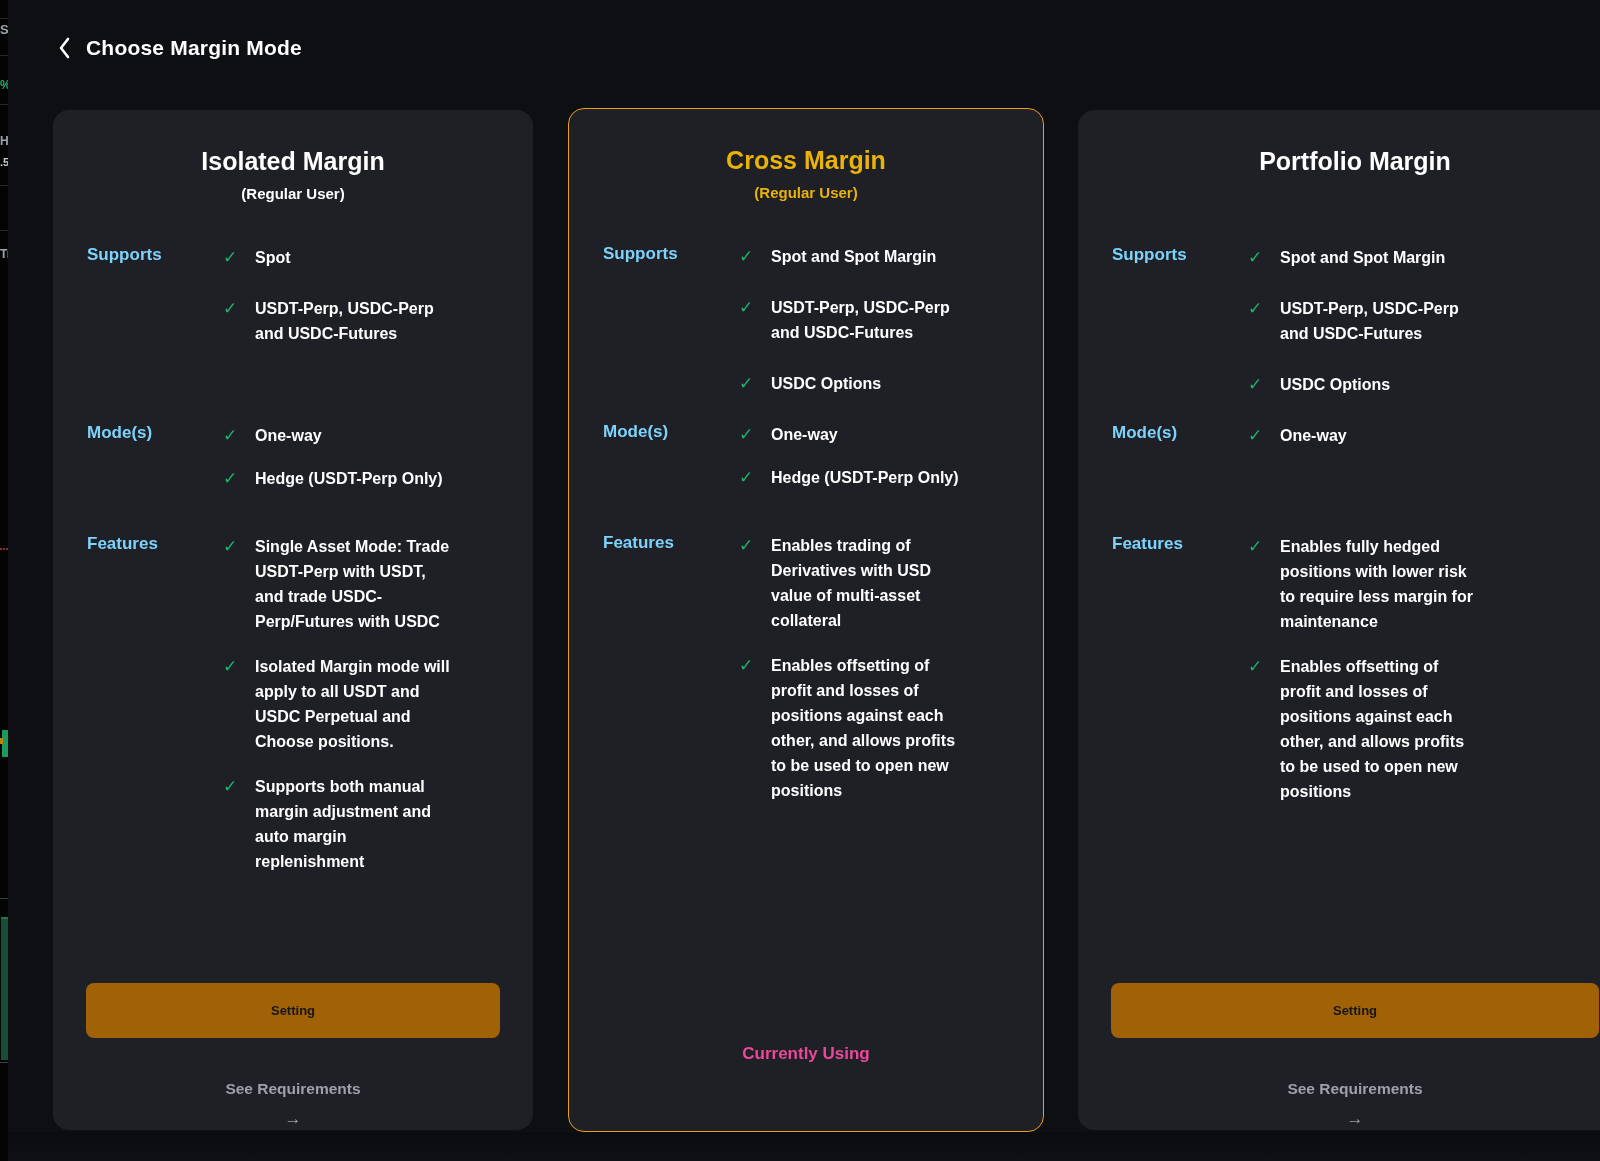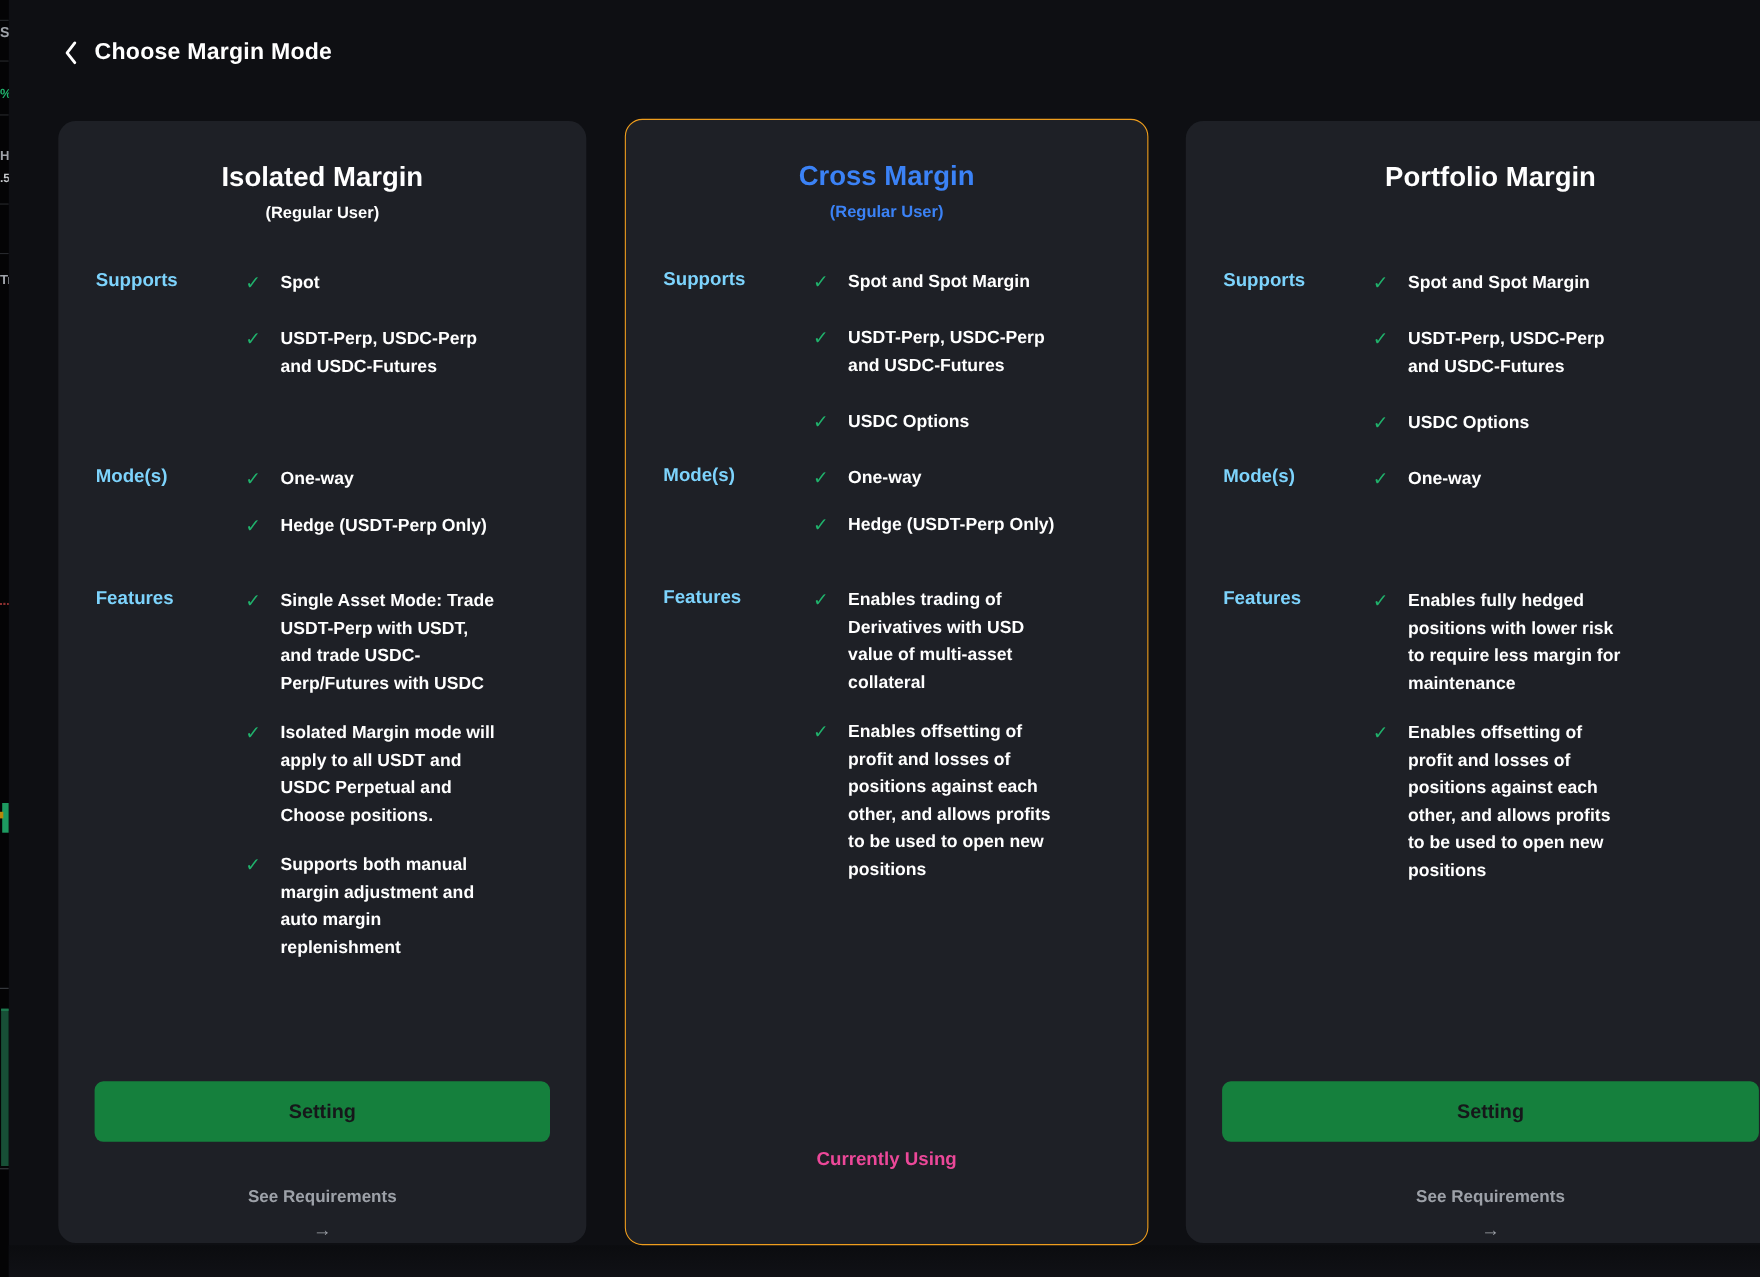--- a/index.html
+++ b/index.html
@@ -38,21 +38,21 @@
     border:1.5px solid #ee9d1d;
   }
   .card-title {
     position:absolute; top:36px; left:0; right:0;
     text-align:center; font-size:25px; font-weight:700; line-height:30px; color:#fff;
   }
   .card-subtitle {
     position:absolute; top:74px; left:0; right:0;
     text-align:center; font-size:15px; font-weight:700; line-height:20px; color:#fff;
   }
-  .card.selected .card-title, .card.selected .card-subtitle { color:#3b82f6; }
+  .card.selected .card-title, .card.selected .card-subtitle { color:#eab308; }
 
   .section { position:absolute; left:34px; right:26px; display:flex; }
   .section.supports { top:135px; }
   .section.modes    { top:313px; }
   .section.features { top:424px; }
   .section-label {
     width:136px; flex:0 0 136px;
     font-size:17px; font-weight:700; color:#7dd3fc;
   }
   .items { display:flex; flex-direction:column; width:230px; }
@@ -61,22 +61,22 @@
   .section.features .items { gap:20px; }
   .item { display:flex; gap:14px; }
   .check {
     flex:0 0 18px; width:18px;
     color:#20b26c; font-size:17px; font-weight:700; line-height:25px;
   }
   .item-text { font-size:16px; font-weight:700; line-height:25px; color:#ffffff; }
 
   .setting-btn {
     position:absolute; left:33px; right:33px; top:873px; height:55px;
-    background:#15803d; border:none; border-radius:8px;
-    font-family:inherit; font-size:18px; font-weight:700; color:#16171a;
+    background:#a16207; border:none; border-radius:8px;
+    font-family:inherit; font-size:13px; font-weight:700; color:#16171a;
     display:flex; align-items:center; justify-content:center; cursor:pointer;
   }
   .see-req {
     position:absolute; left:0; right:0; top:968px;
     display:flex; align-items:center; justify-content:center; gap:8px;
     font-size:15.5px; font-weight:700; color:#9da1a8; cursor:pointer; line-height:22px;flex-direction:column;
   }
   .see-req .arrow { font-size:17px; }
   .currently-using {
     position:absolute; left:0; right:0; top:893px;

